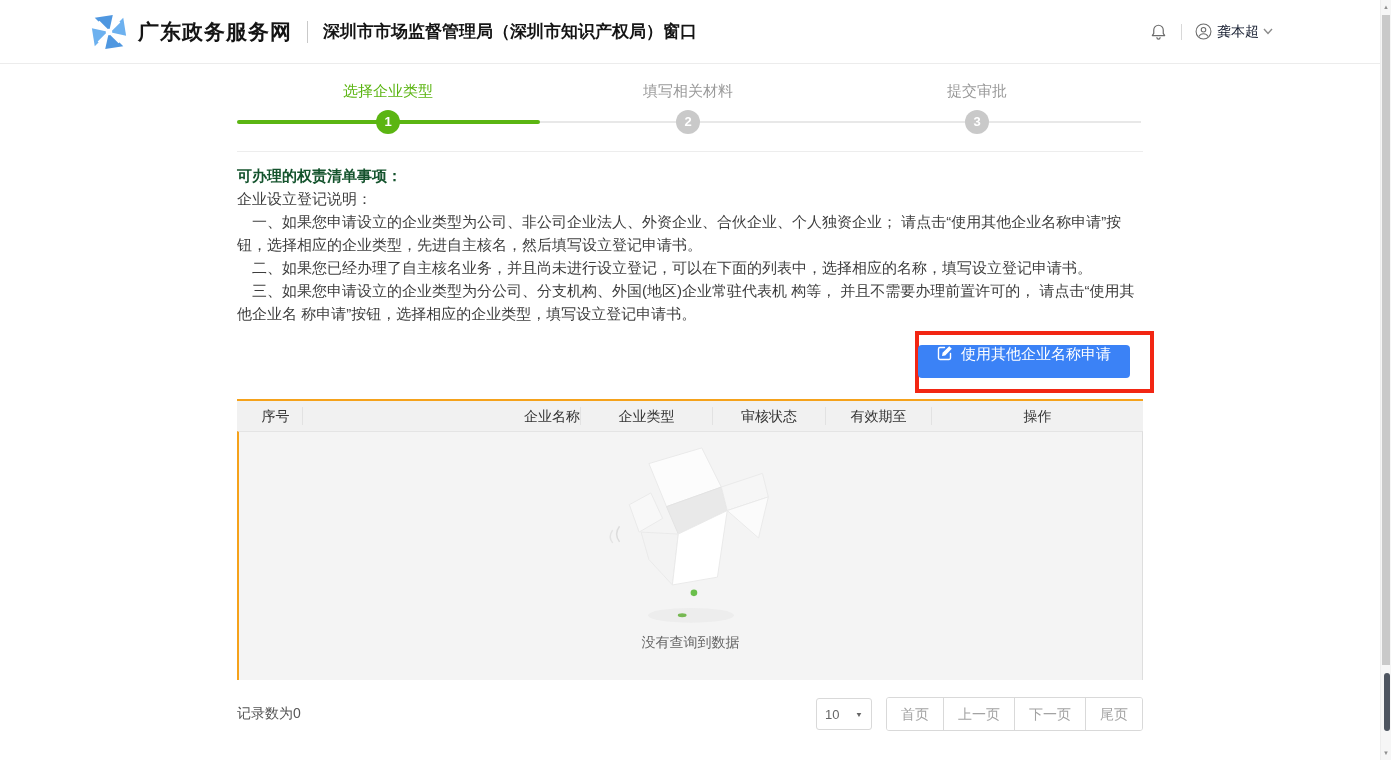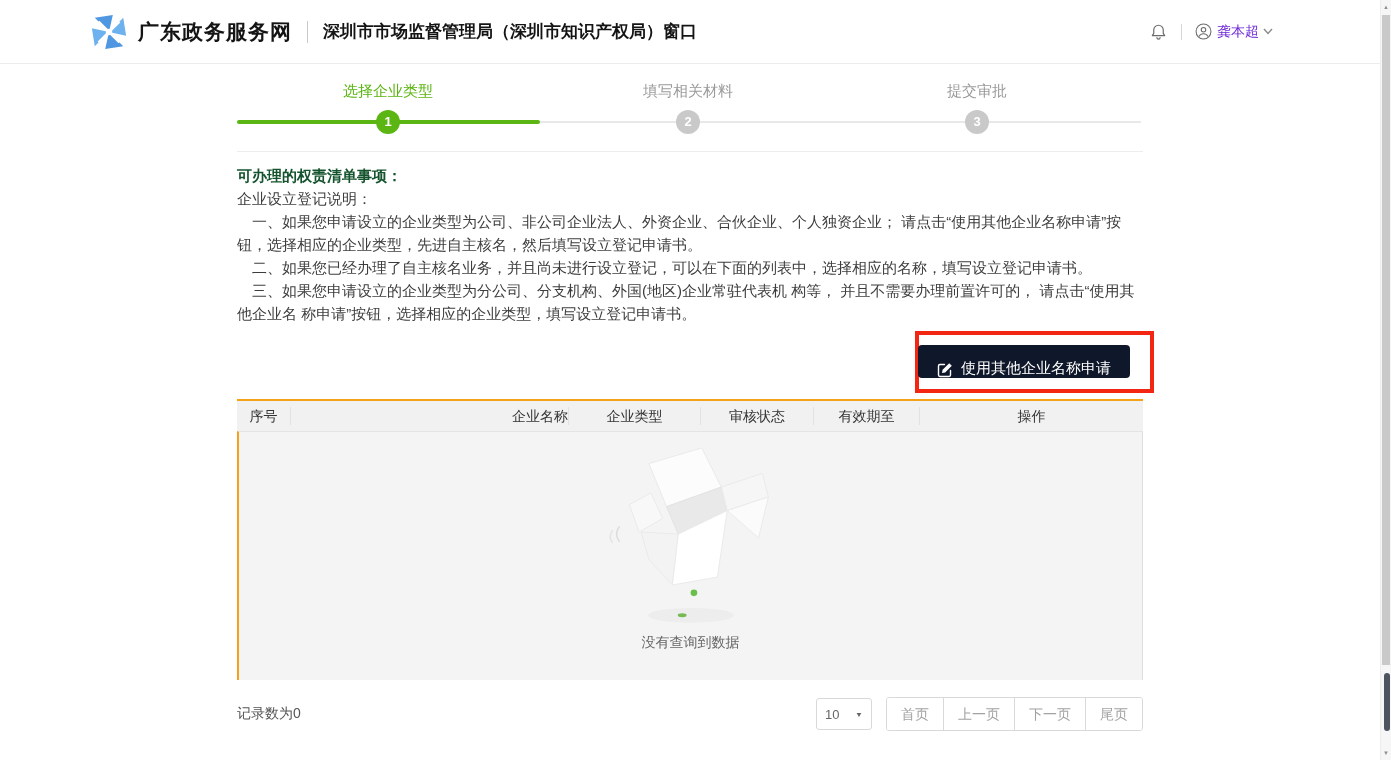--- a/index.html
+++ b/index.html
@@ -12,21 +12,21 @@
   
   .header{position:absolute;top:0;left:0;width:1381px;height:63px;background:#fff;
     border-bottom:1px solid #ececec;display:flex;align-items:center;}
   .header-left{display:flex;align-items:center;margin-left:90px;}
   .site-name{font-size:21px;font-weight:bold;color:#141414;margin-left:10px;letter-spacing:1px;}
   .v-divider{width:1px;height:22px;background:#c9c9c9;margin:0 15px;}
   .window-title{font-size:17px;font-weight:bold;color:#141414;}
   .header-right{position:absolute;right:108px;top:0;height:63px;display:flex;align-items:center;}
   .hr-divider{width:1px;height:16px;background:#d8d8d8;margin:0 13px;}
   .user-menu{display:flex;align-items:center;cursor:pointer;}
-  .user-name{font-size:14px;color:#6d28d9;margin:0 4px 0 5px;}
+  .user-name{font-size:14px;color:#0f172a;margin:0 4px 0 5px;}
   
   .main{position:absolute;left:237px;top:63px;width:906px;}
   
   .steps{position:relative;height:88px;}
   .step-line{position:absolute;top:58px;height:2px;background:#e8e8e8;left:0;width:904px;}
   .step-line-active{position:absolute;top:57px;height:4px;border-radius:2px;background:#5bb512;left:0;width:303px;}
   .step{position:absolute;width:220px;text-align:center;top:0;}
   .step .step-label{font-size:15px;color:#9a9a9a;display:block;margin-top:19px;}
   .step.active .step-label{color:#5bb512;}
   .step-circle{position:absolute;top:47px;width:24px;height:24px;border-radius:50%;
@@ -35,26 +35,26 @@
   .content{border-top:1px solid #ededed;padding-top:13px;}
   
   .notice-title{color:#14532d;font-weight:bold;font-size:15px;line-height:22px;}
   .notice-body{color:#fe0000;font-weight:bold;font-size:15px;line-height:22px;}
   .instr-title{font-size:15px;color:#3d3d3d;line-height:23px;}
   .instr-p{font-size:15px;color:#3d3d3d;line-height:23px;margin:0;}
   
   .apply-row{position:relative;height:70px;margin-top:4px;}
   .red-annotation{position:absolute;right:-11px;top:2px;width:231px;height:54px;border:4px solid #f22613;}
   .apply-button{position:absolute;right:13px;top:16px;height:33px;padding:0 19px;
-    background:#0f172a;border:none;border-radius:4px;color:#fff;font-size:15px;
-    display:flex;align-items:flex-end;gap:8px;cursor:pointer;
+    background:#3b82f6;border:none;border-radius:4px;color:#fff;font-size:15px;
+    display:flex;align-items:flex-start;gap:8px;cursor:pointer;
     font-family:"Liberation Sans","DejaVu Sans",sans-serif;}
   
   .table{border-top:2px solid #f5a21b;}
-  .thead{display:flex;background:#f1f1f1;height:30px;align-items:center;font-size:14px;color:#333;}
+  .thead{display:flex;background:#f1f1f1;height:30px;align-items:center;font-size:14px;color:#333;padding-left:12px;}
   .th{text-align:center;border-right:1px solid #e2e2e2;height:18px;line-height:18px;}
   .th:last-child{border-right:none;}
   .th:nth-child(1){width:53px;}
   .th:nth-child(2){width:277px;text-align:right;}
   .th:nth-child(3){width:131px;}
   .th:nth-child(4){width:112px;}
   .th:nth-child(5){width:105px;}
   .th:nth-child(6){flex:1;}
   .tbody-empty{height:248px;background:#f4f4f4;border-left:2px solid #f5a21b;
     border-right:1px solid #dedede;border-top:1px solid #e4e4e4;position:relative;text-align:center;}

